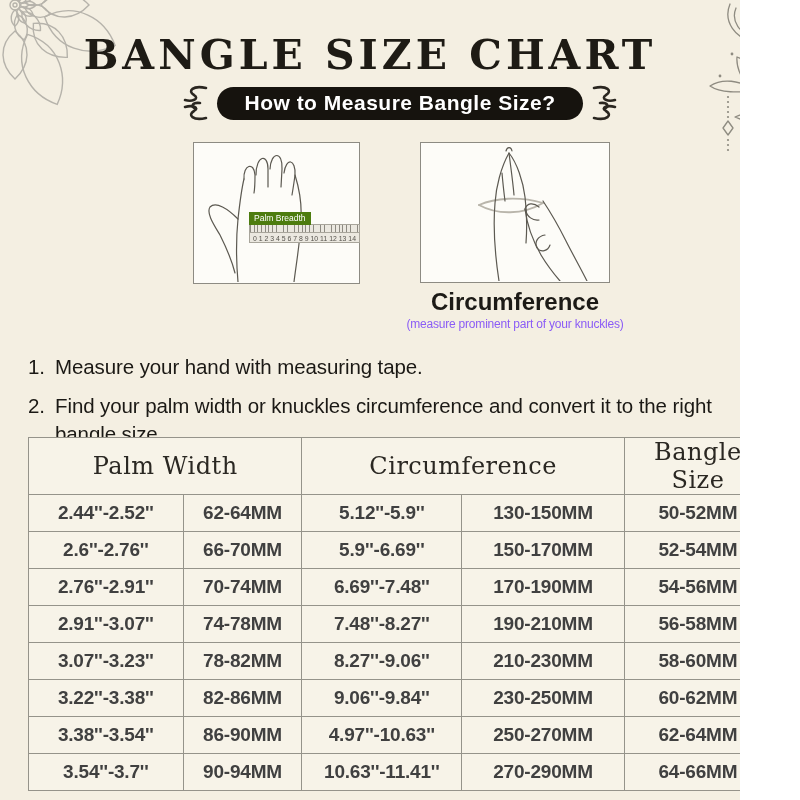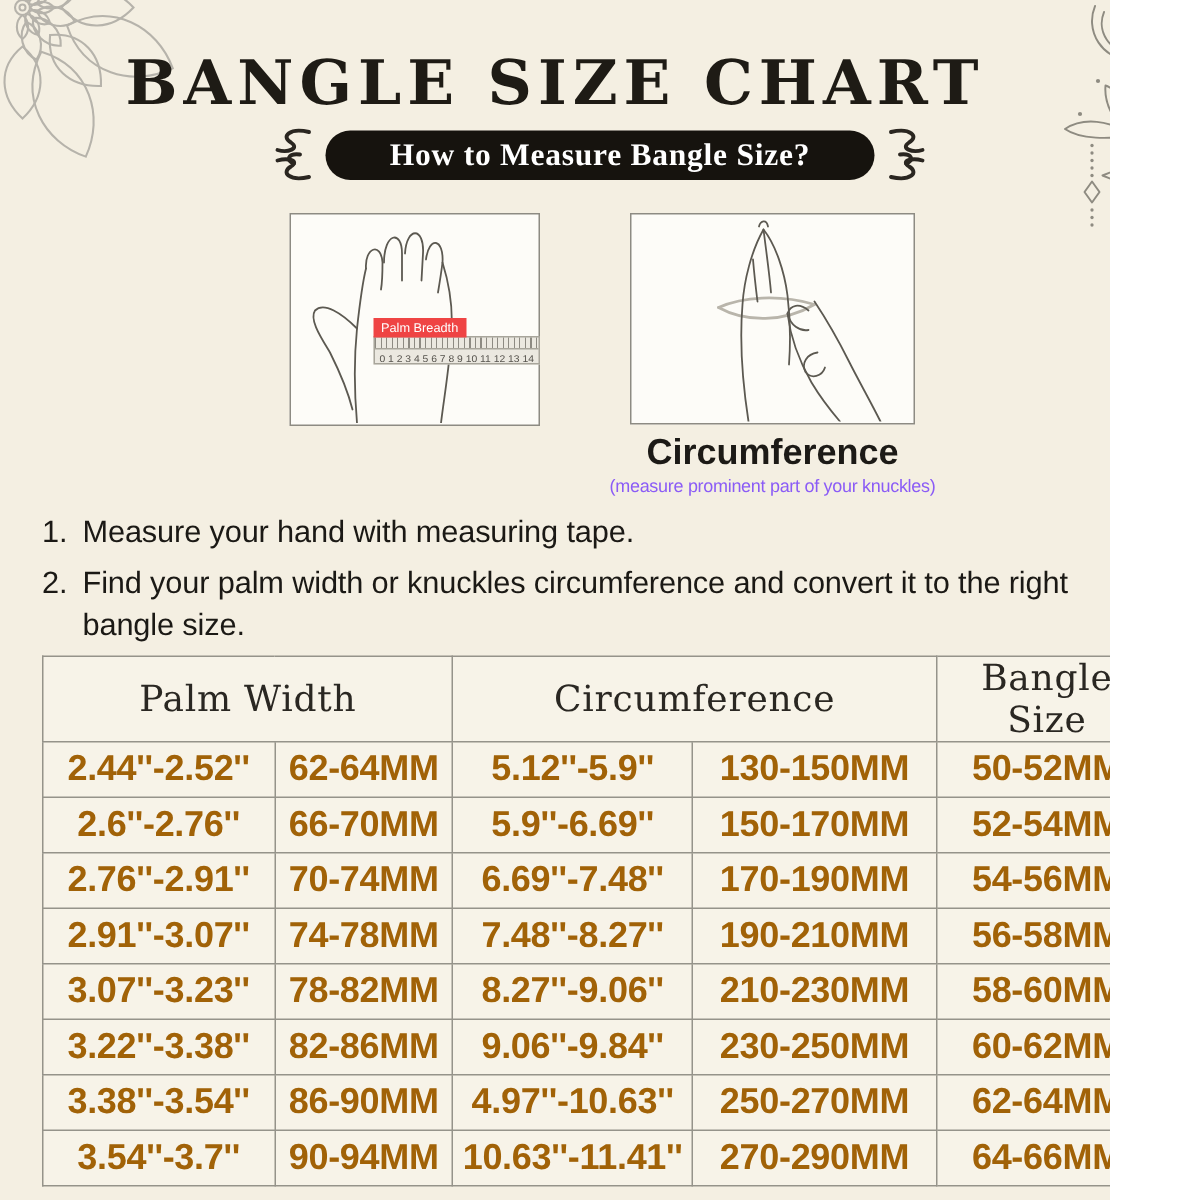--- a/index.html
+++ b/index.html
@@ -14,61 +14,61 @@
   
   .title { position:absolute; top:31px; left:0; width:100%; text-align:center;
            font-family:"DejaVu Serif","Liberation Serif",serif; font-weight:700;
            font-size:41px; letter-spacing:4px; color:#1e1b15; }
 
   
   .ribbon-row { position:absolute; left:178px; top:85px; width:444px; height:36px;
                 display:flex; align-items:center; gap:7px; }
   .pill { flex:1; height:33px; background:#16130e; border-radius:17px;
           display:flex; align-items:center; justify-content:center; }
-  .pill span { color:#ffffff; font-family:Liberation Serif, serif;
+  .pill span { color:#ffffff; font-family:Liberation Sans, sans-serif;
                font-weight:700; font-size:21px; letter-spacing:0.5px; }
 
   
   .illus { position:absolute; background:#fdfcf8; border:1.5px solid #8d8b83; }
   .illus-width { left:193px; top:142px; width:167px; height:142px; }
   .illus-circ  { left:420px; top:142px; width:190px; height:141px; }
   .illus svg.sketch { position:absolute; left:0; top:0; }
 
   .ruler { position:absolute; left:55px; top:81px; width:111px; height:19px;
            background:#ebe8e0; border:0.5px solid #a8a59b; }
   .ruler .ticks { height:8px; border-bottom:0.5px solid #a8a59b;
            background-image:repeating-linear-gradient(90deg,#8d8a82 0 0.8px,transparent 0.8px 3.7px); }
   .ruler .nums { display:block; }
-  .ruler-tag { position:absolute; left:55px; top:69px; height:13px; background:#ef4444;
+  .ruler-tag { position:absolute; left:55px; top:69px; height:13px; background:#4d7c0f;
            color:#ffffff; font-size:8.5px; line-height:13px; padding:0 5px; white-space:nowrap; }
 
   
   .cap-width { position:absolute; left:193px; top:290px; width:167px; text-align:center;
                font-size:24px; font-weight:700; color:#1c1a16; }
   .cap-circ  { position:absolute; left:400px; top:288px; width:230px; text-align:center; }
   .cap-circ .big  { font-size:24px; font-weight:700; color:#1c1a16; }
   .cap-circ .note { font-size:12px; font-weight:400; color:#8b5cf6; margin-top:1px;
                     letter-spacing:-0.2px; white-space:nowrap; }
 
   
   .steps { position:absolute; left:28px; top:341px; width:744px; font-size:20.5px;
            font-weight:500; color:#1b1915; line-height:1.34; letter-spacing:-0.1px; }
-  .step { padding-left:27px; text-indent:-27px; margin-bottom:7px; }
+  .step { padding-left:27px; text-indent:-27px; margin-bottom:7px;margin-top:12px; }
   .step .num { display:inline-block; width:27px; text-indent:0; }
 
   
   table.size { position:absolute; left:28px; top:437px; width:744px; height:346px;
                border-collapse:collapse; table-layout:fixed; }
   table.size th, table.size td { border:1px solid #95938a; background:#f7f3e8;
                text-align:center; vertical-align:middle; }
   table.size thead tr { height:48px; }
   table.size tbody tr { height:37px; }
   table.size th { font-family:"DejaVu Serif","Liberation Serif",serif; font-weight:500;
                font-size:24px; color:#2a2722; letter-spacing:0.5px; }
-  table.size td { font-size:24px; font-weight:700; color:#a16207; letter-spacing:-0.2px; }
+  table.size td { font-size:19px; font-weight:700; color:#404040; letter-spacing:-0.2px; }
 
   .stroke { fill:none; stroke:#5c5951; stroke-width:1.2; stroke-linecap:round; stroke-linejoin:round; }
   .tape   { fill:none; stroke:#b9b5ab; stroke-width:1.8; stroke-linecap:round; }
   .orn    { fill:none; stroke:#8e8b81; stroke-width:1.3; stroke-linecap:round; stroke-linejoin:round; }
   .orn-f  { fill:#8e8b81; stroke:none; }
   .mand   { fill:none; stroke:#b6b3ab; stroke-width:1.4; }
   .flour  { fill:none; stroke:#2a2620; stroke-width:2.6; stroke-linecap:round; }
 </style>
 </head>
 <body>

